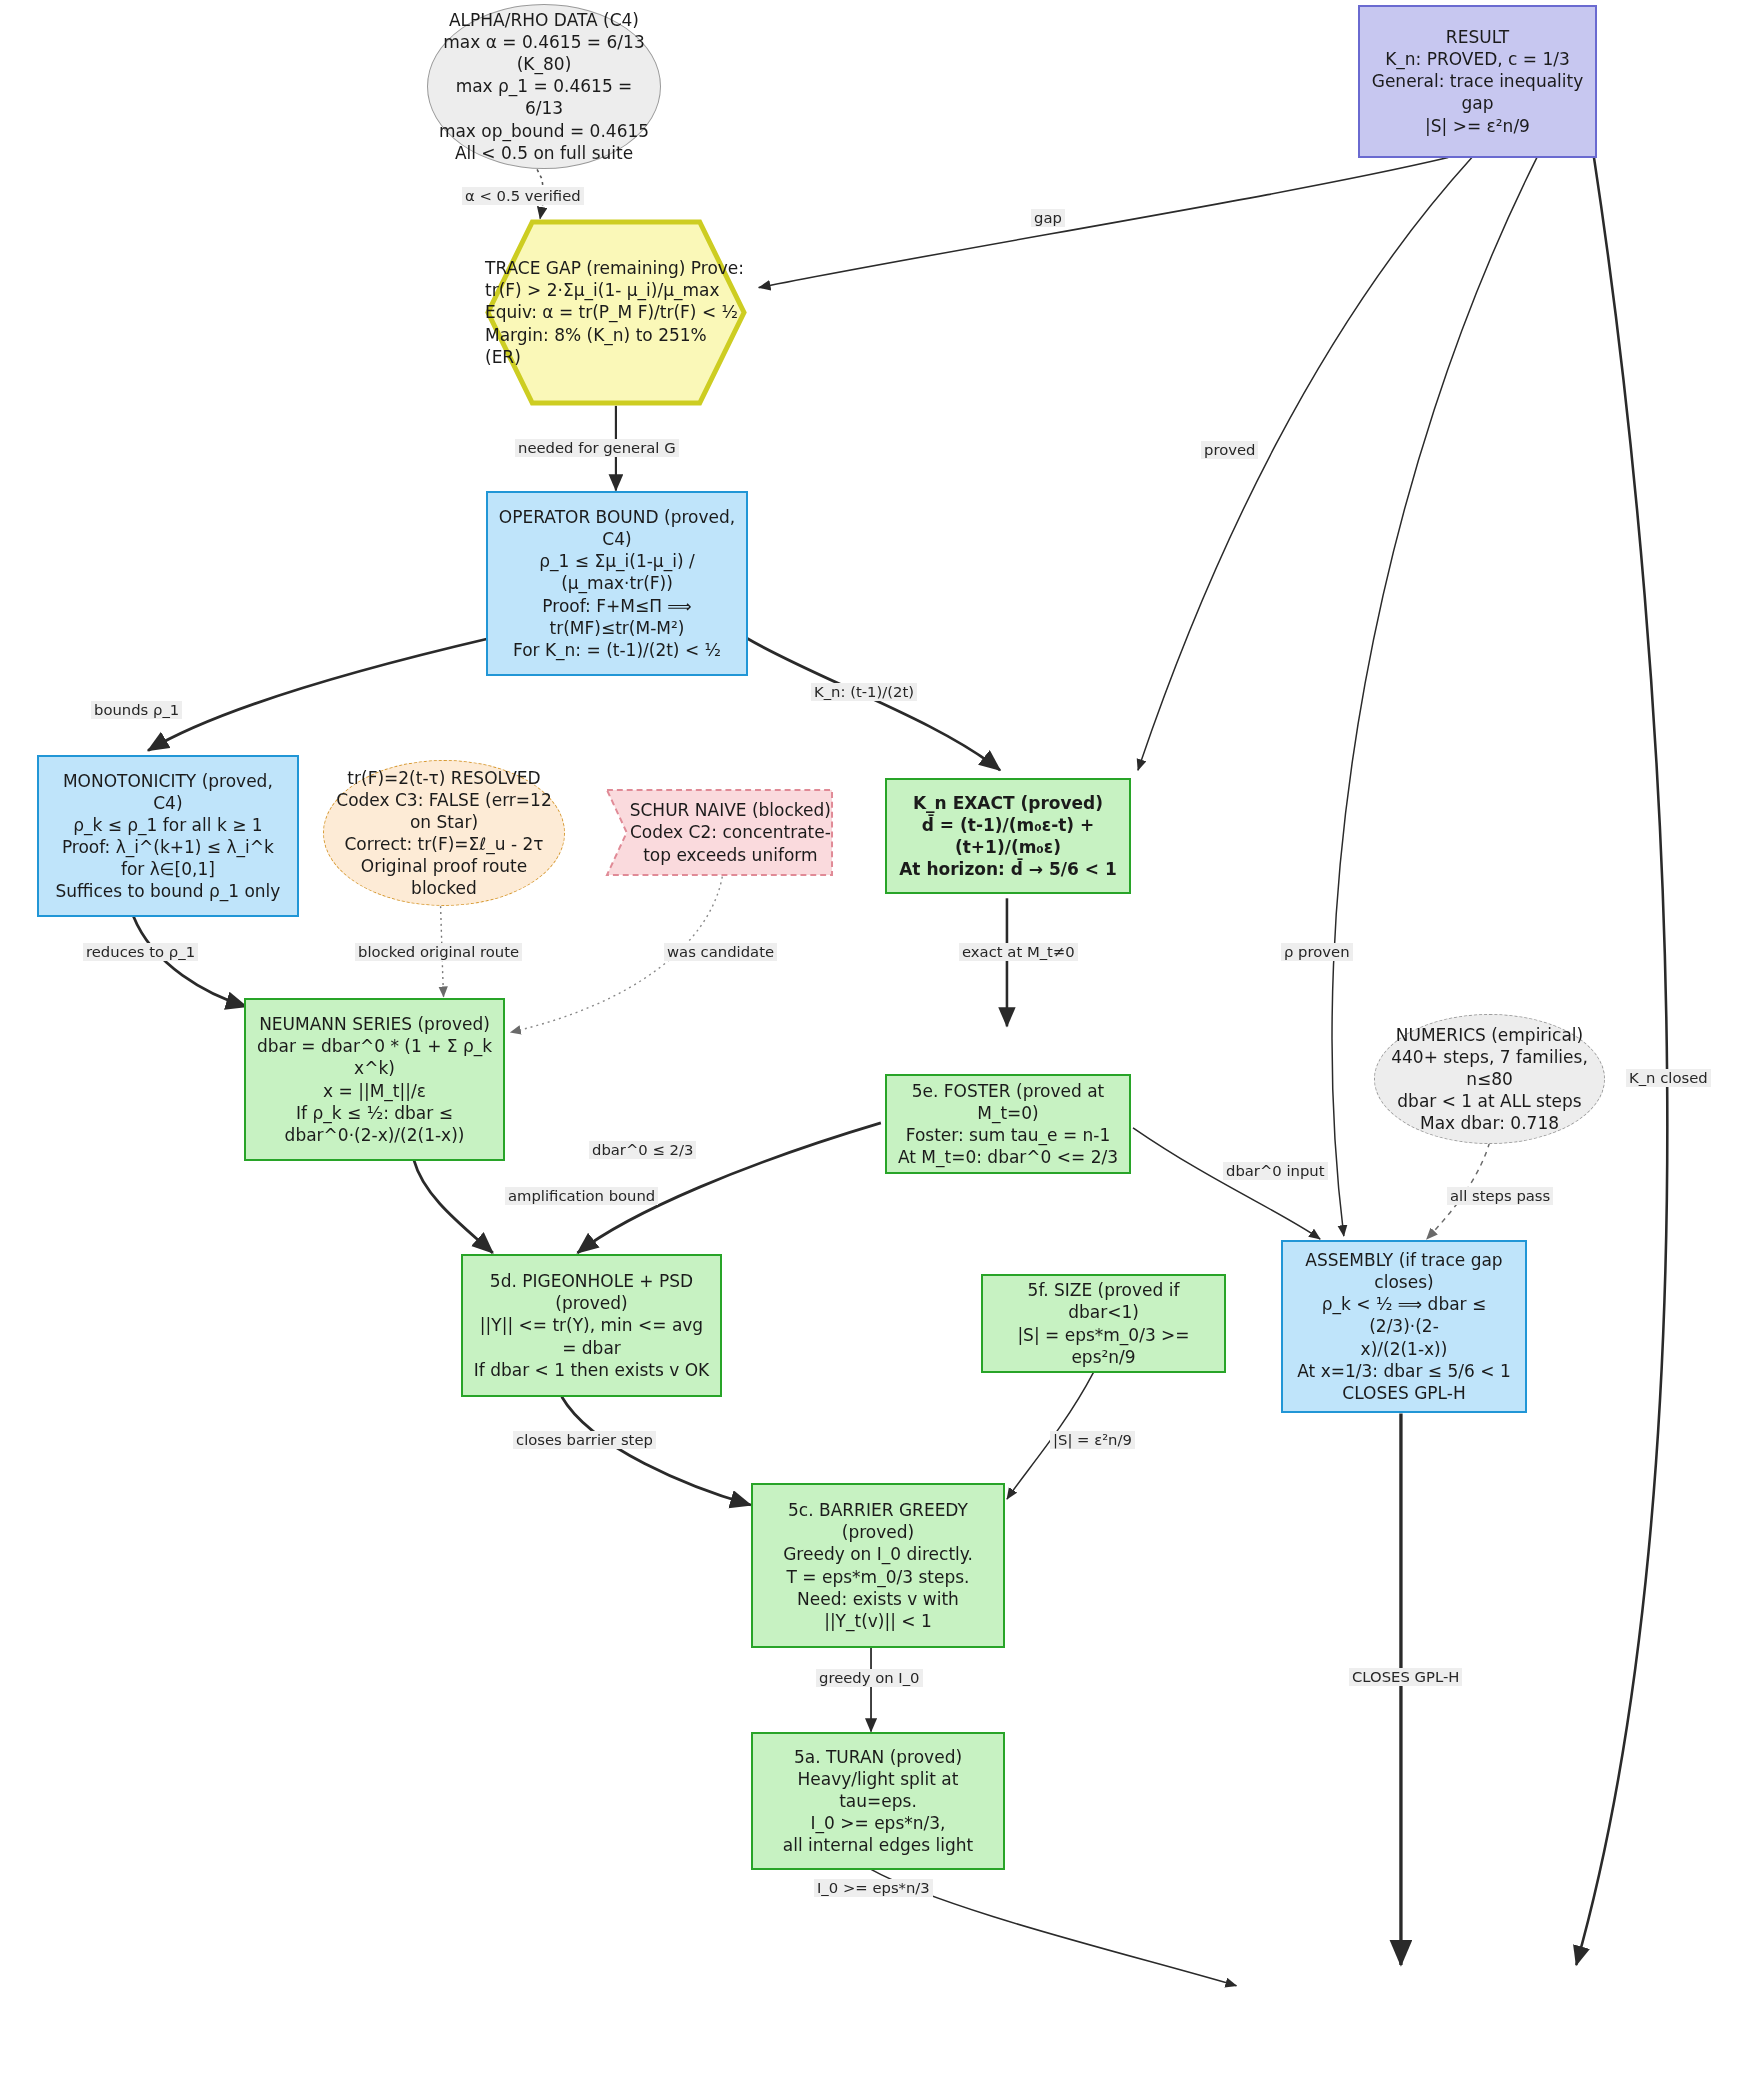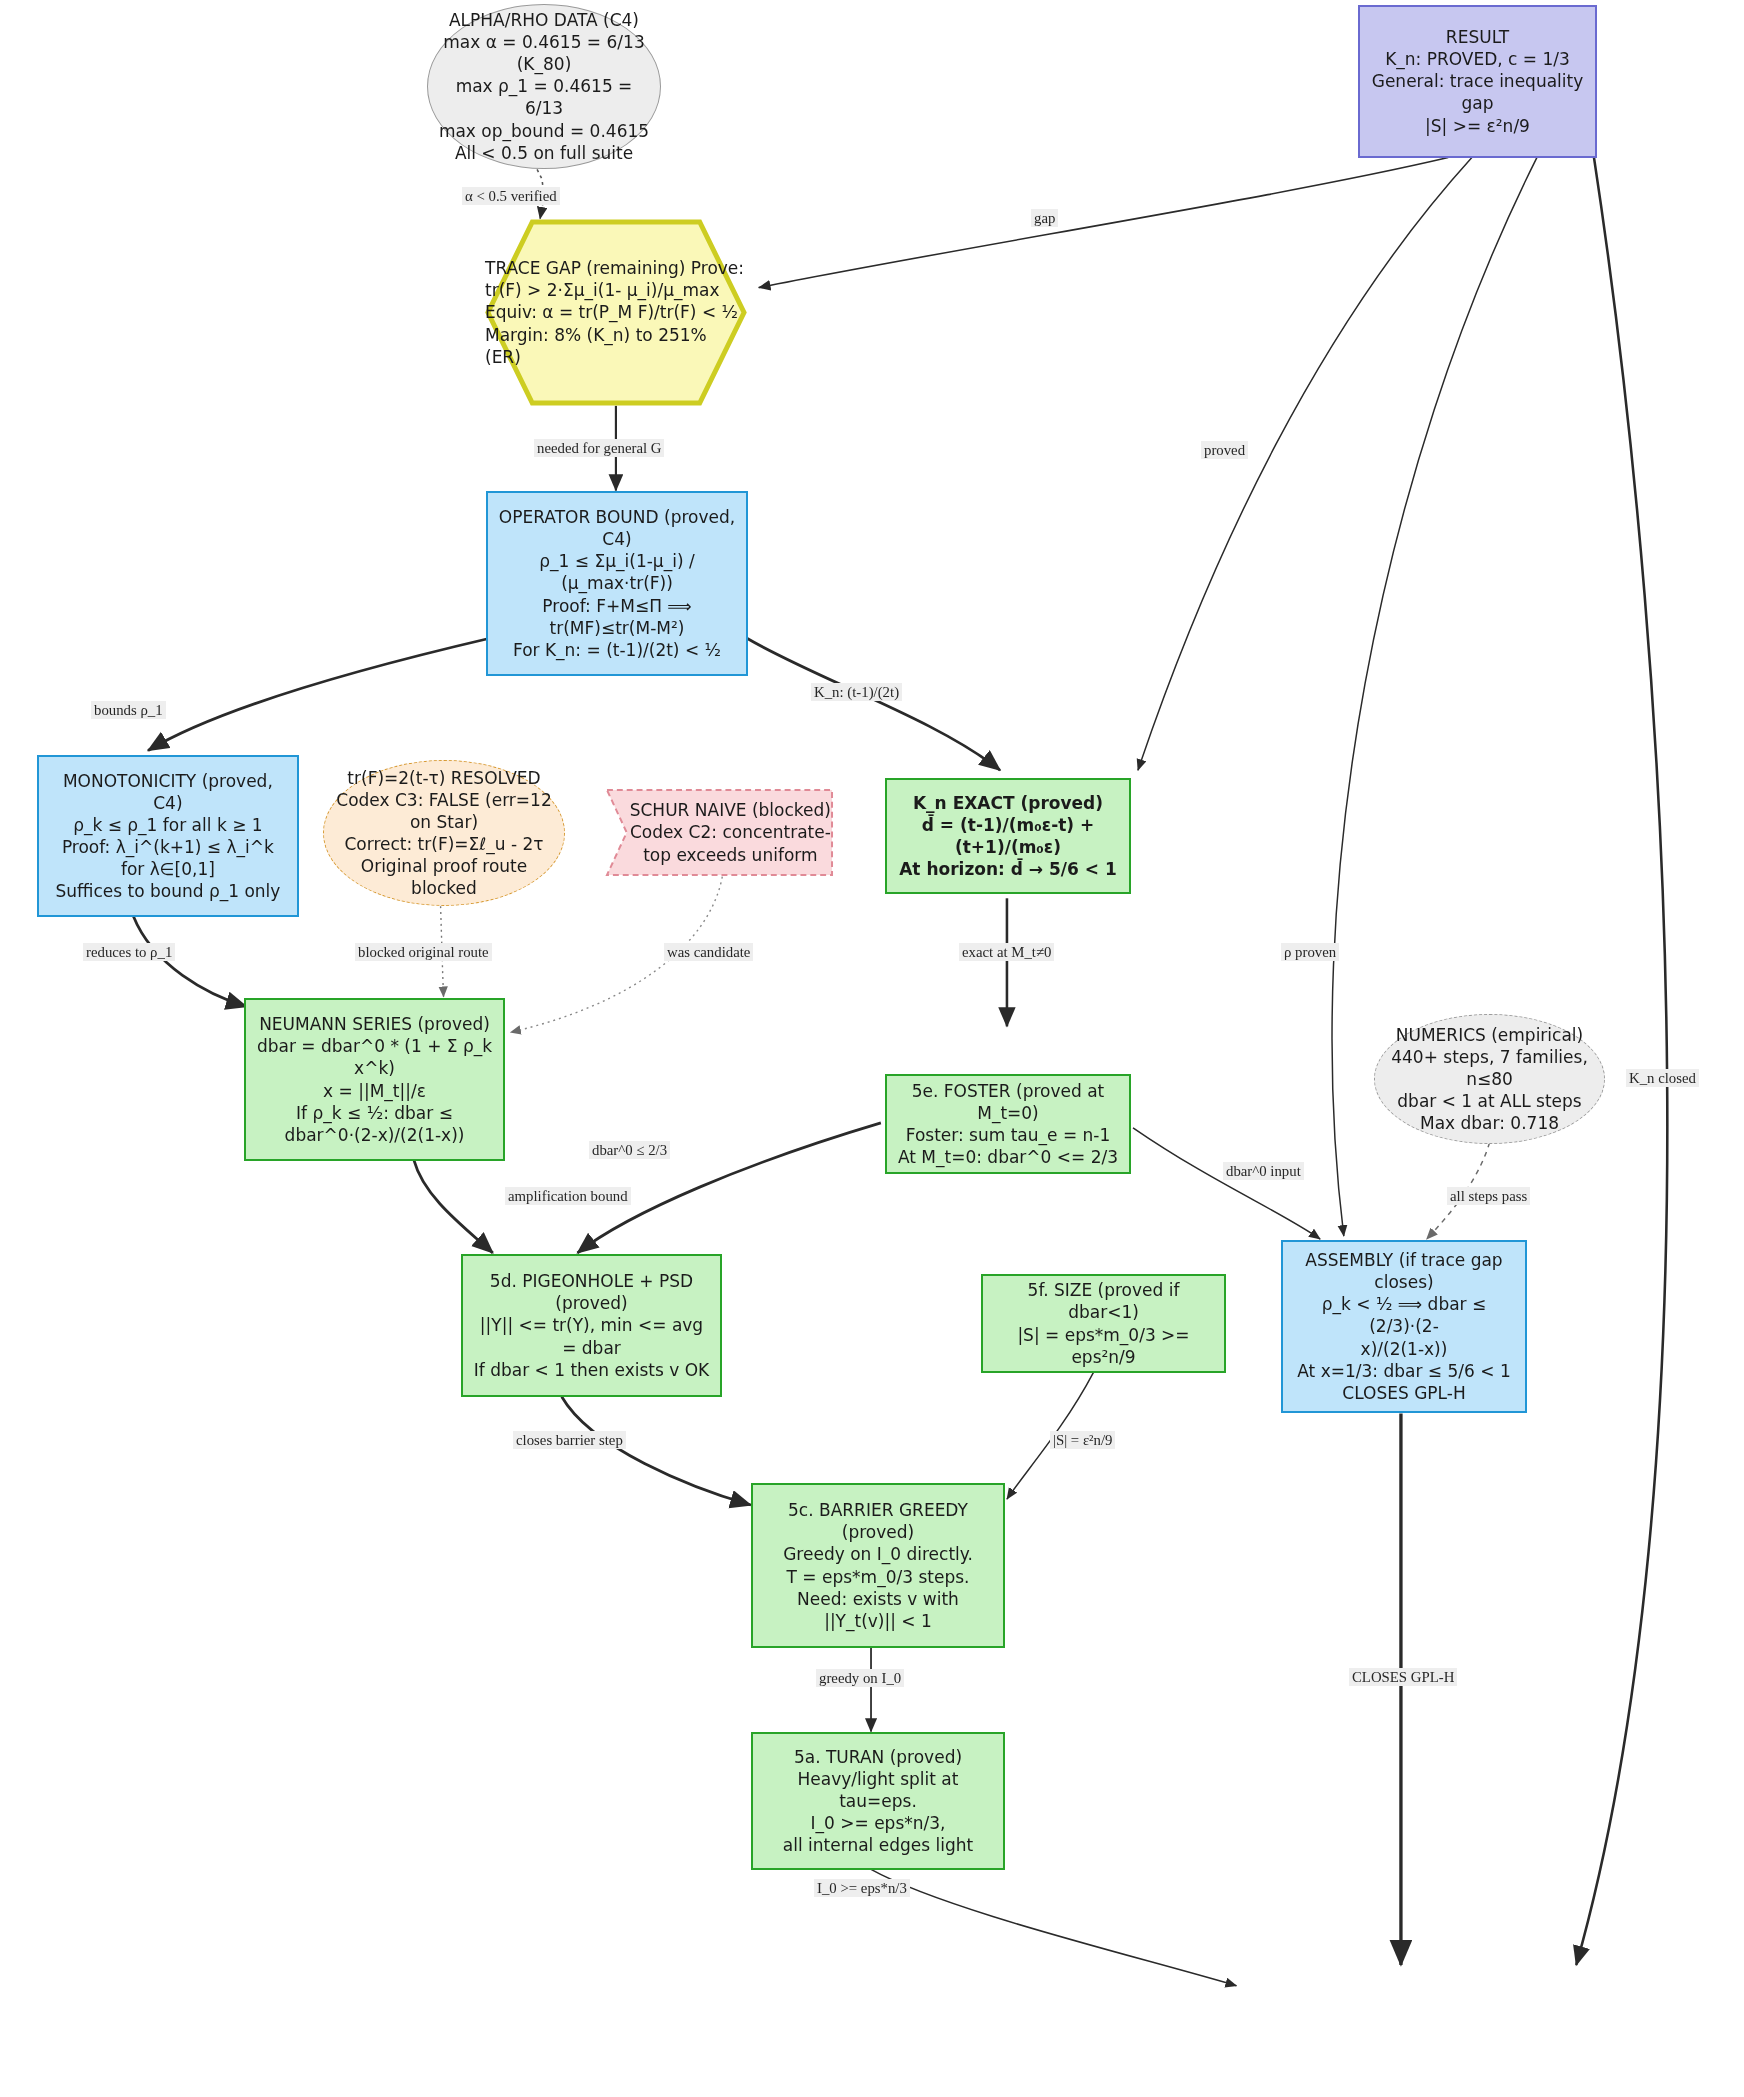--- a/index.html
+++ b/index.html
@@ -96,21 +96,20 @@
   }
 
   .edge-label {
     position: absolute;
     background: #eeeeee;
     color: #262626;
     font-size: 14.8px;
     padding: 1px 3px;
     white-space: nowrap;
     line-height: 1.1;
-    font-family: Liberation Serif, serif;
   }
   .fs16 { font-size: 17px; }
 </style>
 </head>
 <body>
 
 <div id="canvas">
 
   <svg class="edges" viewBox="0 0 1771 2129">
     <defs>
@@ -160,21 +159,21 @@
 
     <path d="M884,1672 L884,1758" fill="none" stroke="#2a2a2a" stroke-width="1.8" marker-end="url(#ah)"></path>
 
     <path d="M1422,1435 L1422,1995" fill="none" stroke="#2a2a2a" stroke-width="3.4" marker-end="url(#ah)"></path>
 
     <path d="M884,1898 C960,1940 1150,1985 1255,2016" fill="none" stroke="#2a2a2a" stroke-width="1.5" marker-end="url(#ah)"></path>
   </svg>
 
   <div class="edge-label" style="left:462px; top:187px;">α &lt; 0.5 verified</div>
   <div class="edge-label" style="left:1031px; top:209px;">gap</div>
-  <div class="edge-label" style="left:534px; top:439px;">needed for general G</div>
+  <div class="edge-label" style="left:515px; top:439px;">needed for general G</div>
   <div class="edge-label" style="left:1201px; top:441px;">proved</div>
   <div class="edge-label" style="left:91px; top:701px;">bounds ρ_1</div>
   <div class="edge-label" style="left:811px; top:683px;">K_n: (t-1)/(2t)</div>
   <div class="edge-label" style="left:1626px; top:1069px;">K_n closed</div>
   <div class="edge-label" style="left:83px; top:943px;">reduces to ρ_1</div>
   <div class="edge-label" style="left:355px; top:943px;">blocked original route</div>
   <div class="edge-label" style="left:664px; top:943px;">was candidate</div>
   <div class="edge-label" style="left:959px; top:943px;">exact at M_t≠0</div>
   <div class="edge-label" style="left:1281px; top:943px;">ρ proven</div>
   <div class="edge-label" style="left:589px; top:1141px;">dbar^0 ≤ 2/3</div>

